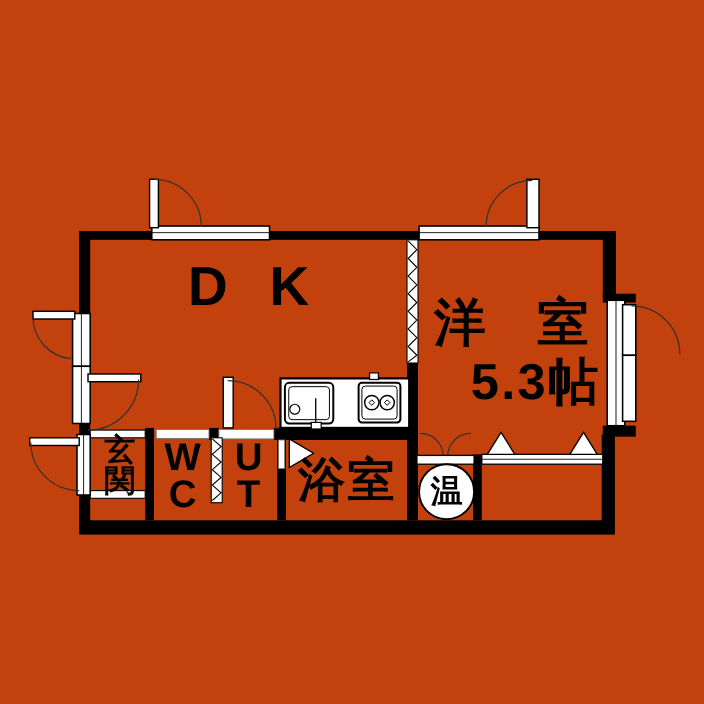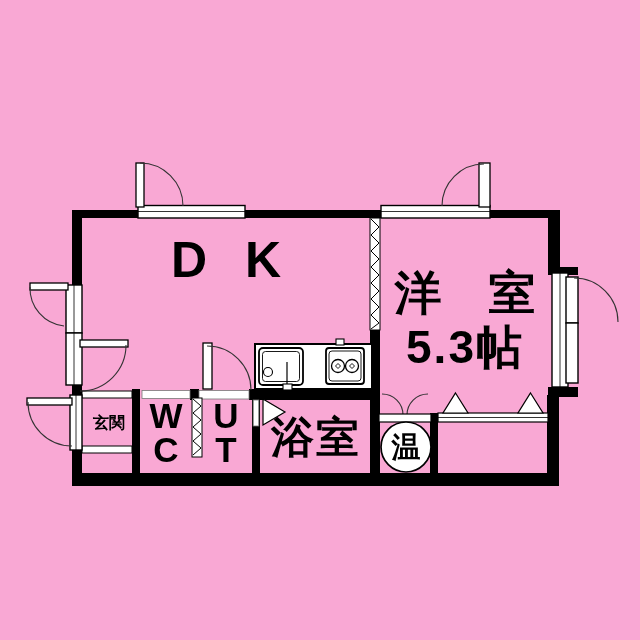--- a/index.html
+++ b/index.html
@@ -1,30 +1,30 @@
 <!DOCTYPE html>
 <html><head>
 <meta charset="utf-8">
 <style>
   html,body{margin:0;padding:0;background:#ffffff;}
   .stage{
-    position:relative;width:640px;height:640px;background:#f9a8d4;overflow:hidden;
+    position:relative;width:640px;height:640px;background:#c2410c;overflow:hidden;
     font-family:"Liberation Sans", sans-serif;
   }
   .stage svg{position:absolute;left:0;top:0;}
   .lbl{
     position:absolute;display:flex;align-items:center;justify-content:center;
     font-weight:700;color:#000;text-align:center;white-space:pre-line;
     font-family:"Liberation Sans", sans-serif;line-height:1.0;
   }
   #lbl-dk       {left:82px;  top:230px; width:288px; height:60px; font-size:50px; word-spacing:24px;}
   #lbl-dk-size  {left:82px;  top:292px; width:288px; height:48px; font-size:45px; letter-spacing:1px;}
   #lbl-west     {left:382px; top:250px; width:166px; height:64px; font-size:47px;margin-top:10px;}
-  #lbl-west-size{left:382px; top:320px; width:166px; height:54px; font-size:46px; letter-spacing:2px;}
-  #lbl-genkan   {left:82px;  top:400px; width:54px;  height:46px; font-size:16px;}
+  #lbl-west-size{left:404px; top:320px; width:166px; height:54px; font-size:46px; letter-spacing:2px;}
+  #lbl-genkan   {left:82px;  top:400px; width:54px;  height:46px; font-size:28px;}
   #lbl-wc       {left:140px; top:397px; width:52px;  height:72px; font-size:35px; line-height:0.97;}
   #lbl-ut       {left:200px; top:397px; width:52px;  height:72px; font-size:35px; line-height:0.97;}
   #lbl-bath     {left:260px; top:412px; width:112px; height:50px; font-size:43px; letter-spacing:2px;}
   #lbl-heater   {left:381px; top:422px; width:50px;  height:50px; font-size:29px;}
   #lbl-storage  {left:438px; top:425px; width:110px; height:45px; font-size:34px;}
 </style>
 </head>
 <body>
 
 <div class="stage">

